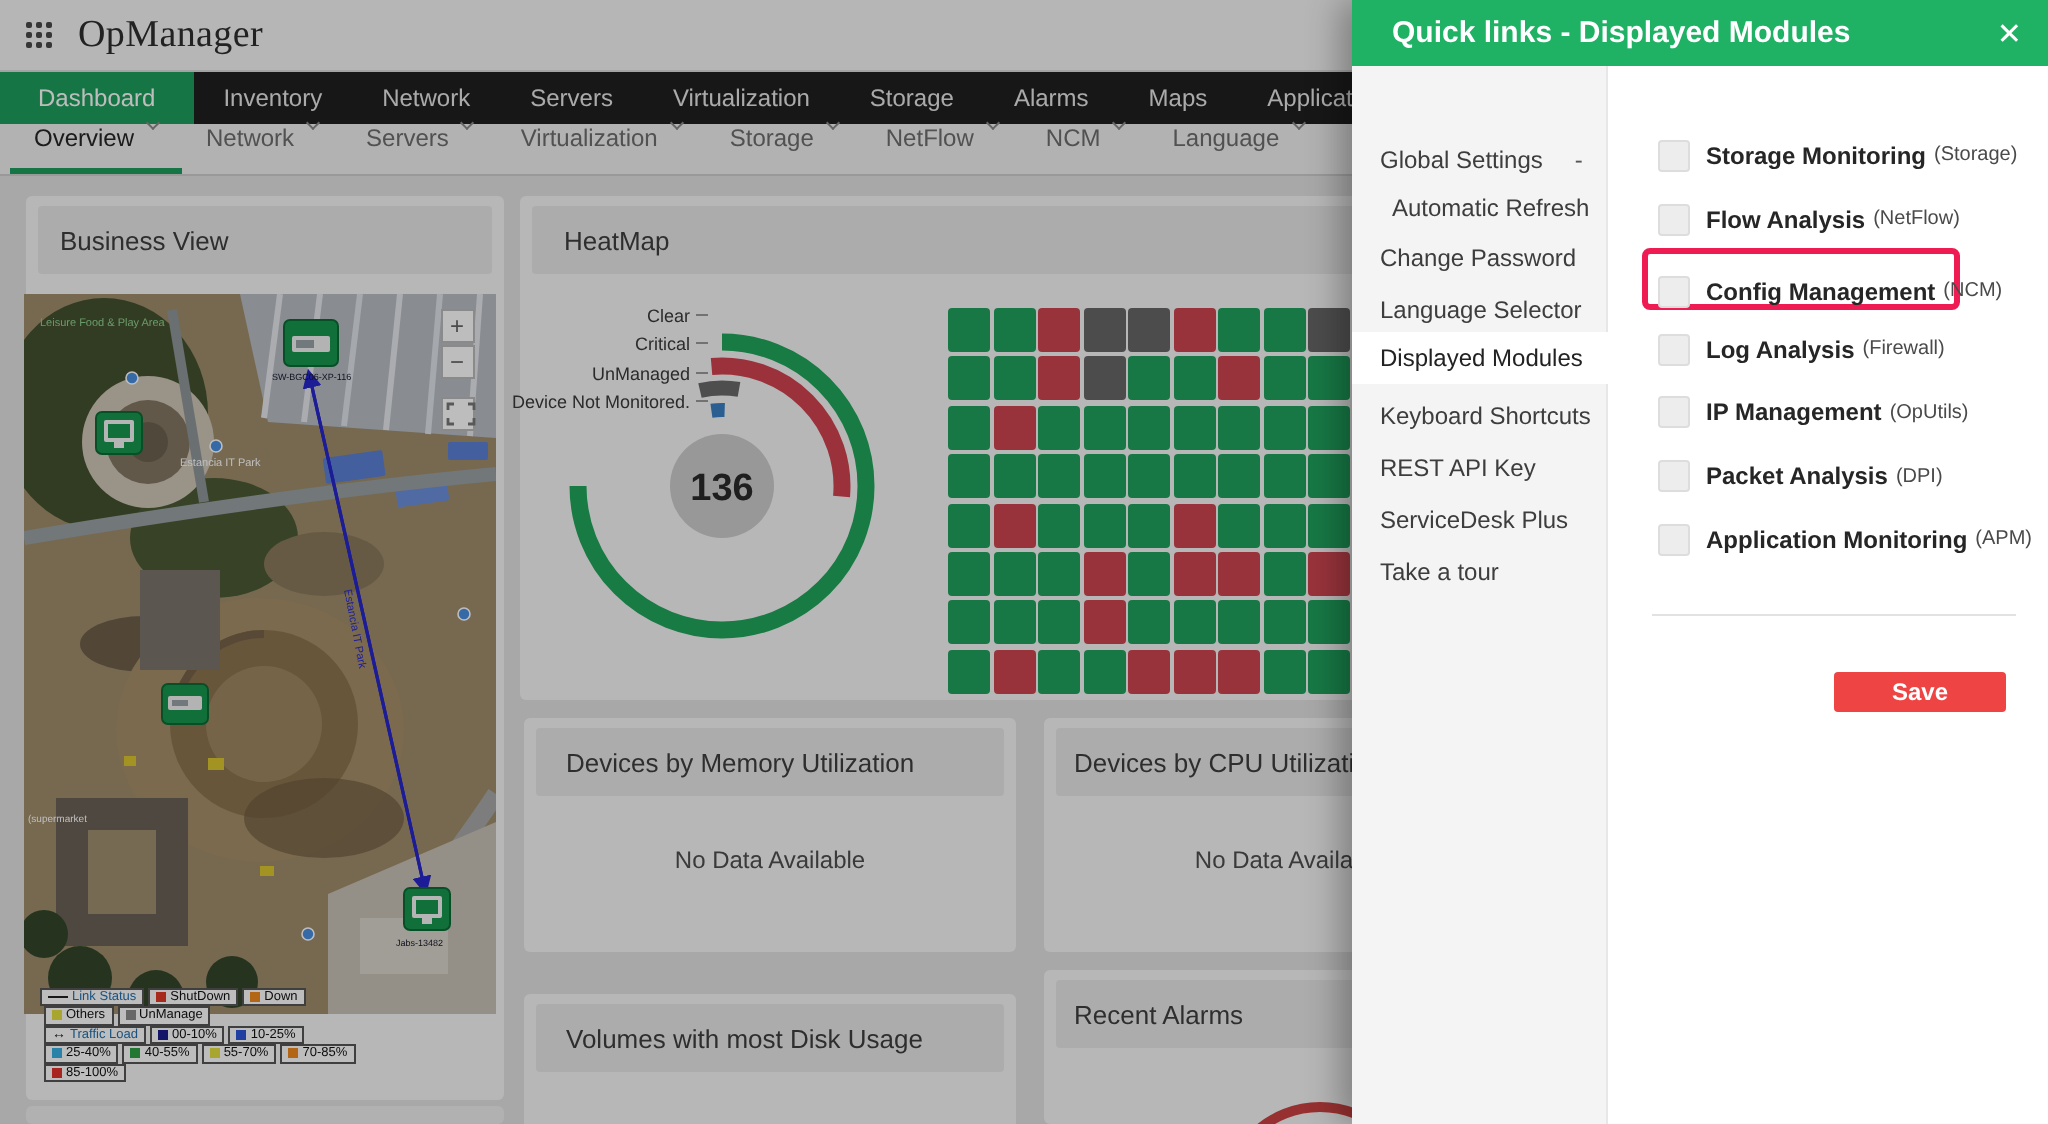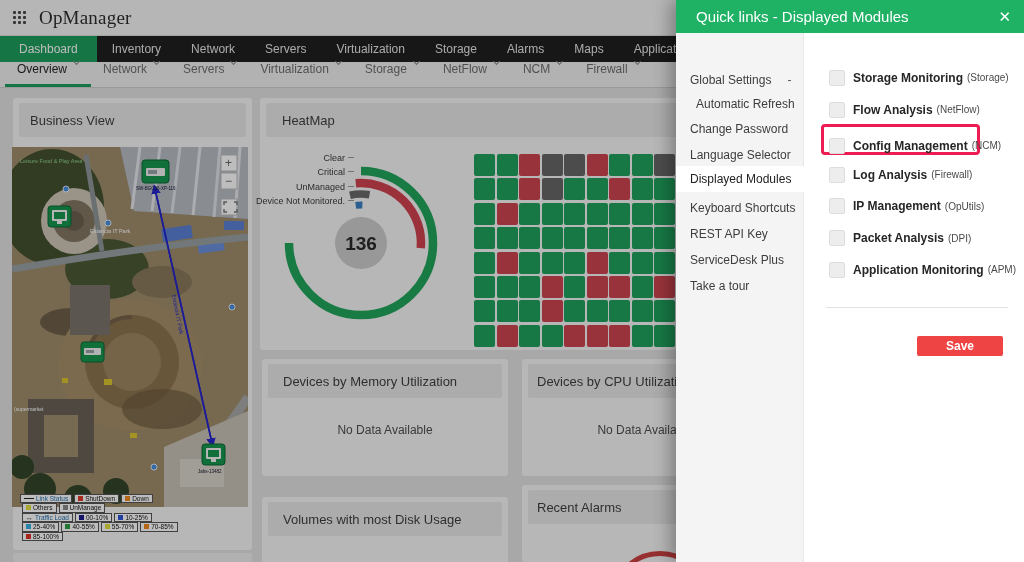--- a/index.html
+++ b/index.html
@@ -48,21 +48,21 @@
 
 
 #alarmarc{position:absolute;left:610px;top:551px;width:100px;height:100px;border:5px solid #cc4141;border-radius:50%;z-index:2}
 
 
 #dim{position:absolute;left:0;top:0;width:676px;height:562px;background:rgba(0,0,0,.26);z-index:10}
 
 
 #panel{position:absolute;left:676px;top:0;width:348px;height:562px;background:#fff;box-shadow:-6px 0 16px rgba(0,0,0,.3);z-index:20}
 #panelheader{height:33px;background:#1fb265;display:flex;align-items:center;justify-content:space-between;padding:0 13px 0 20px}
-.panel-title{color:#fff;font-size:15px;font-weight:normal}
+.panel-title{color:#fff;font-size:15px;font-weight:bold}
 .close{color:#fff;font-size:15px;font-weight:400;cursor:default}
 #panelmenu{position:absolute;left:0;top:33px;width:128px;height:529px;background:#f4f4f4;border-right:1px solid #e7e7e7}
 .pm-item{position:absolute;left:14px;font-size:12px;color:#3d3d3d;white-space:nowrap}
 .pm-item.active{left:0;width:128px;background:#fff;padding:6px 0 6px 14px;color:#222}
 .pm-minus{margin-left:16px;color:#555}
 .mod-row{position:absolute;left:153px;display:flex;align-items:center;height:17px;white-space:nowrap}
 .checkbox{width:16px;height:16px;background:#ededed;border:1px solid #ddd;border-radius:2px;flex:0 0 16px}
 .mod-name{margin-left:8px;font-size:12px;font-weight:bold;color:#262626}
 .mod-tag{margin-left:4px;font-size:10px;color:#4a4a4a}
 #highlightbox{position:absolute;left:145px;top:124px;width:159px;height:31px;border:3px solid #ee1c52;border-radius:4px}
@@ -124,21 +124,21 @@
       </div>
       <div class="sub-item">
         <span>NetFlow</span>
         <span class="caret"></span>
       </div>
       <div class="sub-item">
         <span>NCM</span>
         <span class="caret"></span>
       </div>
       <div class="sub-item">
-        <span>Firewall</span>
+        <span>Language</span>
         <span class="caret"></span>
       </div>
     </div>
 
   <div class="card" style="left:13px;top:98px;width:239px;height:452px">
     <div class="strip"></div>
     <div class="card-title" style="left:17px">Business View</div>
   </div>
   <div class="card" style="left:13px;top:553px;width:239px;height:9px;background:#efefef"></div>
 

